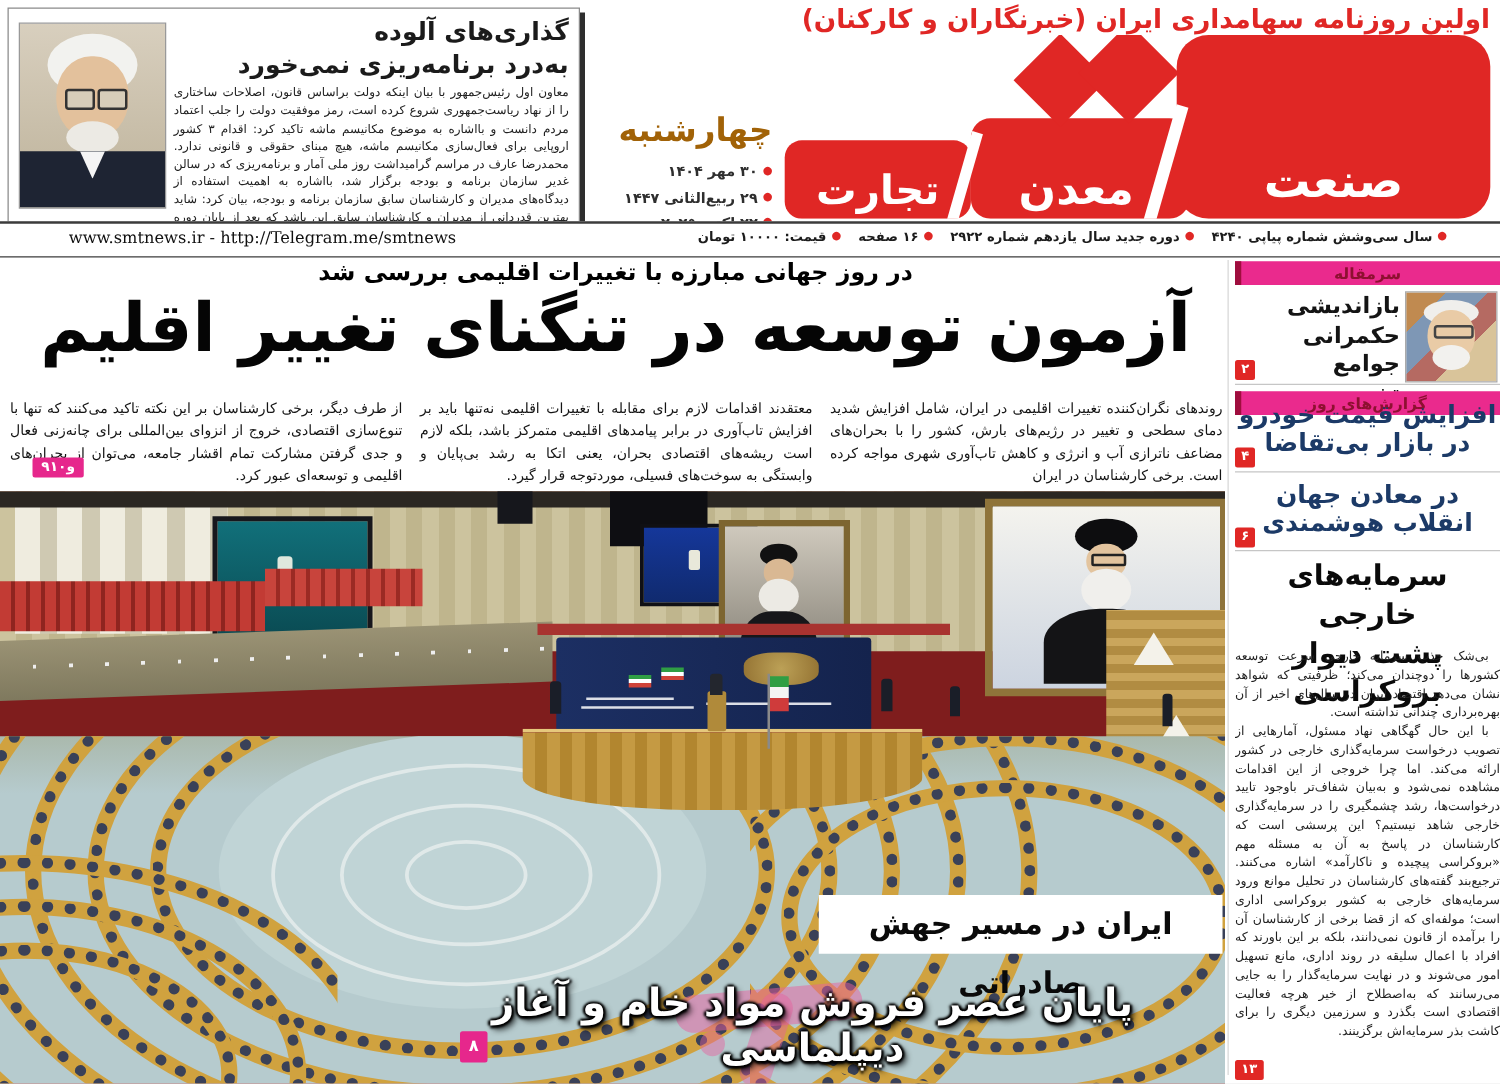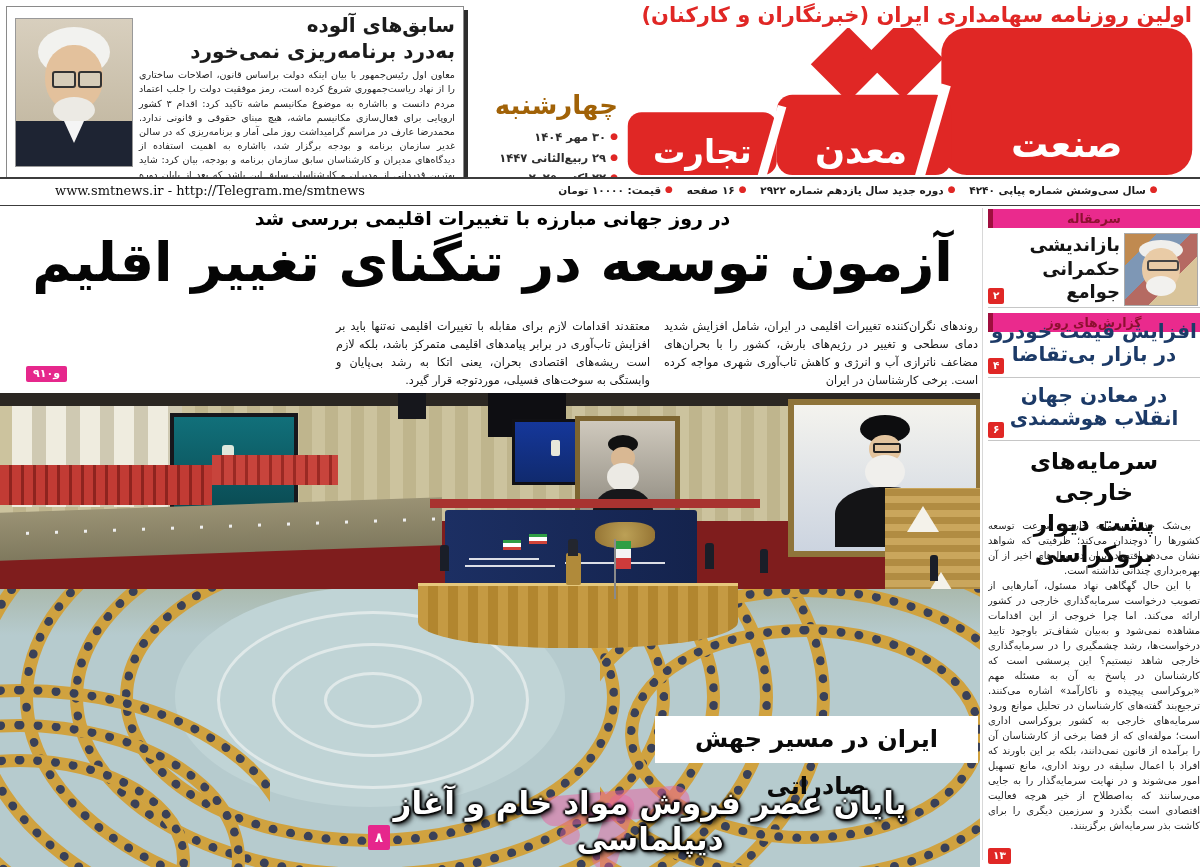--- a/index.html
+++ b/index.html
@@ -149,21 +149,21 @@
       <div class="aref-hair"></div>
       <div class="aref-face"></div>
       <div class="aref-glass"></div>
       <div class="aref-glass2"></div>
       <div class="aref-beard"></div>
       <div class="aref-suit"></div>
       <div class="aref-shirt"></div>
     </div>
     <div class="abs tb-content">
       <div class="tb-title">
-        <div>سابق‌های آلوده</div>
+        <div>گذاری‌های آلوده</div>
         <div>به‌درد برنامه‌ریزی نمی‌خورد</div>
       </div>
       <div class="tb-body"><span>معاون اول رئیس‌جمهور با بیان اینکه دولت براساس قانون، اصلاحات ساختاری را از نهاد ریاست‌جمهوری شروع کرده است، رمز موفقیت دولت را جلب اعتماد مردم دانست و بااشاره به موضوع مکانیسم ماشه تاکید کرد: اقدام ۳ کشور اروپایی برای فعال‌سازی مکانیسم ماشه، هیچ مبنای حقوقی و قانونی ندارد. محمدرضا عارف در مراسم گرامیداشت روز ملی آمار و برنامه‌ریزی که در سالن غدیر سازمان برنامه و بودجه برگزار شد، بااشاره به اهمیت استفاده از دیدگاه‌های مدیران و کارشناسان سابق سازمان برنامه و بودجه، بیان کرد: شاید بهترین قدردانی از مدیران و کارشناسان سابق این باشد که بعد از پایان دوره خدمت، از فکر و تجربه آنها استفاده شود.</span>
         <span class="badge">۲</span>
       </div>
     </div>
   </div>
 
   <div class="abs tagline">اولین روزنامه سهامداری ایران (خبرنگاران و کارکنان)</div>
 
@@ -194,20 +194,21 @@
       <span class="ii"><span class="dot">●</span><span>دوره جدید سال یازدهم شماره ۲۹۲۲</span></span>
       <span class="ii"><span class="dot">●</span><span>۱۶ صفحه</span></span>
       <span class="ii"><span class="dot">●</span><span>قیمت: ۱۰۰۰۰ تومان</span></span>
     </div>
   </div>
 
   <div class="abs kicker">در روز جهانی مبارزه با تغییرات اقلیمی بررسی شد</div>
   <div class="abs headline">آزمون توسعه در تنگنای تغییر اقلیم</div>
   <div class="abs lcol" style="left:664px;">روندهای نگران‌کننده تغییرات اقلیمی در ایران، شامل افزایش شدید دمای سطحی و تغییر در رژیم‌های بارش، کشور را با بحران‌های مضاعف ناترازی آب و انرژی و کاهش تاب‌آوری شهری مواجه کرده است. برخی کارشناسان در ایران</div>
   <div class="abs lcol" style="left:336px;">معتقدند اقدامات لازم برای مقابله با تغییرات اقلیمی نه‌تنها باید بر افزایش تاب‌آوری در برابر پیامدهای اقلیمی متمرکز باشد، بلکه لازم است ریشه‌های اقتصادی بحران، یعنی اتکا به رشد بی‌پایان و وابستگی به سوخت‌های فسیلی، موردتوجه قرار گیرد.</div>
+  <div class="abs lcol" style="left:8px;">از طرف دیگر، برخی کارشناسان بر این نکته تاکید می‌کنند که تنها با تنوع‌سازی اقتصادی، خروج از انزوای بین‌المللی برای چانه‌زنی فعال و جدی گرفتن مشارکت تمام اقشار جامعه، می‌توان از بحران‌های اقلیمی و توسعه‌ای عبور کرد.</div>
   <div class="abs lead-badge">۹و۱۰</div>
 
   <div class="abs vsep"></div>
 
   <div class="abs sidebar">
     <div class="side-header" style="top:3px;">
       <span class="bar-chip"></span>
       <span>سرمقاله</span>
     </div>
     <div class="ed-photo">

